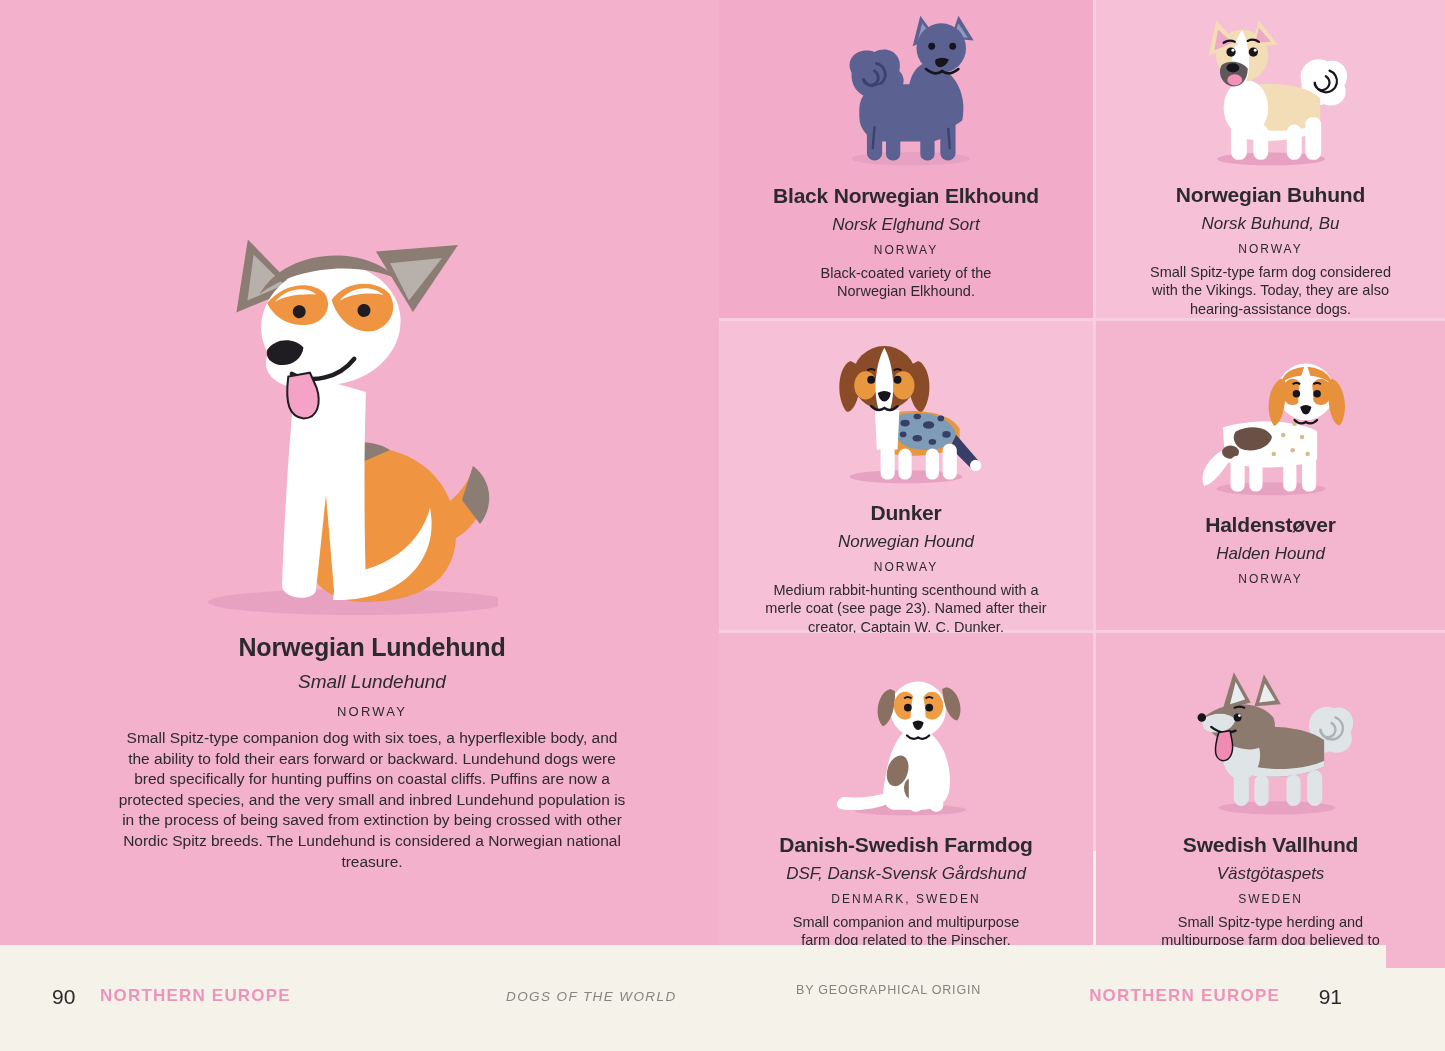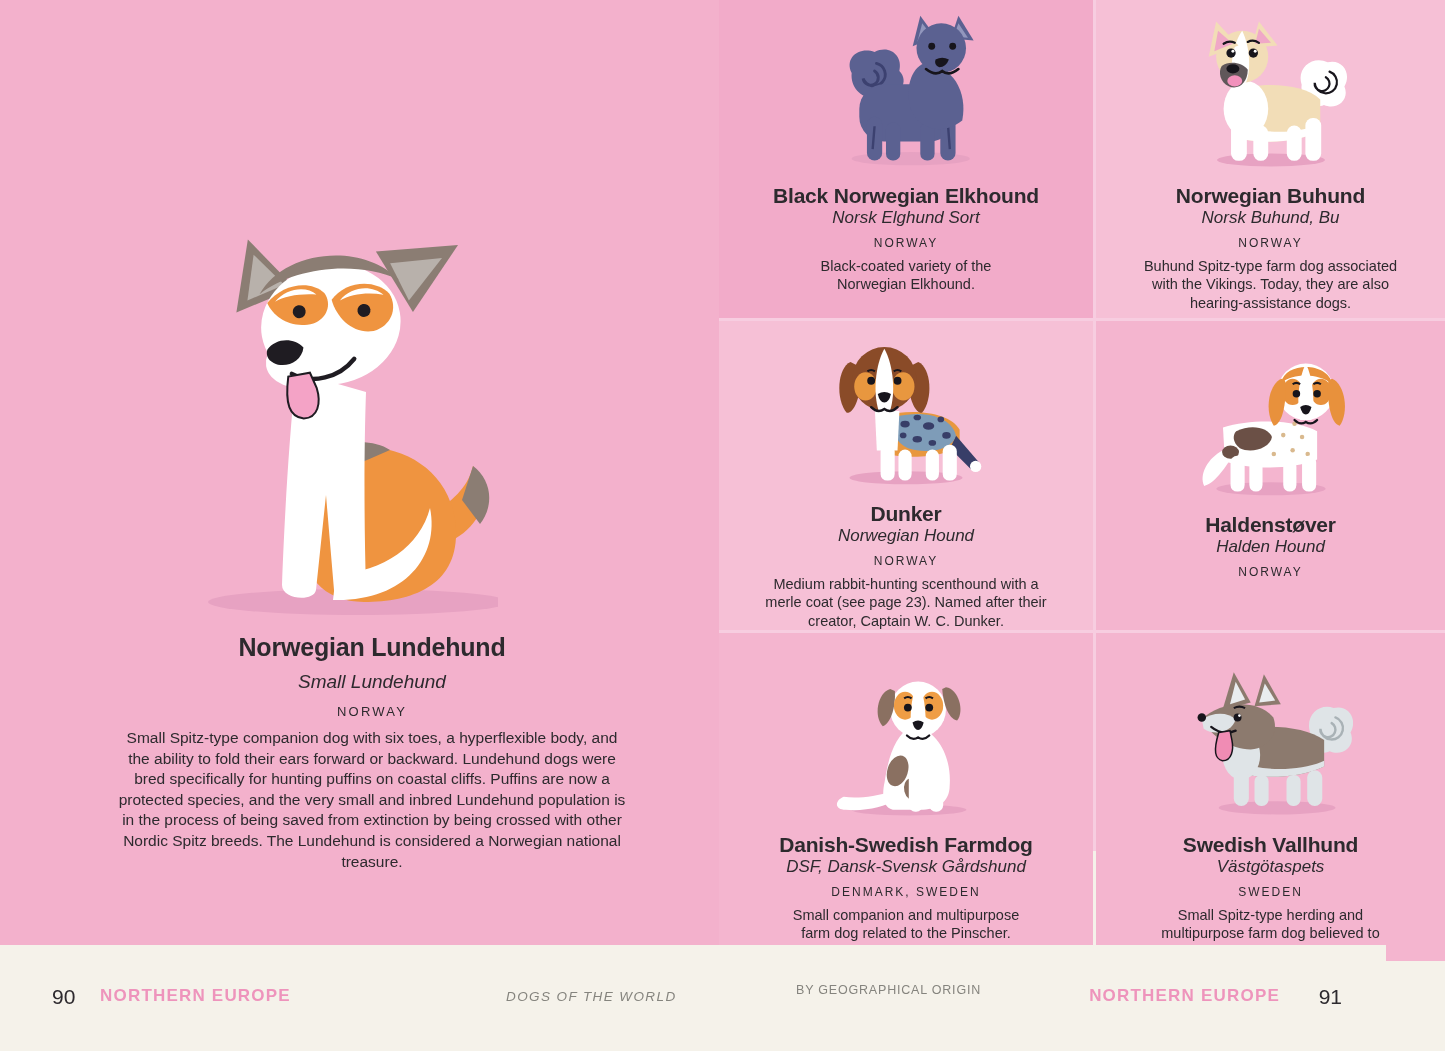--- a/index.html
+++ b/index.html
@@ -34,21 +34,21 @@
   }
   .cell{display:flex; flex-direction:column; align-items:center; text-align:center;}
   .bg-dark{background:var(--cell-dark);}
   .bg-medium{background:var(--cell-medium);}
   .bg-light{background:var(--cell-light);}
   .dog-wrap{display:flex; align-items:flex-end; justify-content:center;}
   .row1 .dog-wrap{height:168px; margin-top:4px;}
   .row2 .dog-wrap{height:172px; margin-top:8px;}
   .row3 .dog-wrap{height:178px; margin-top:10px;}
   .cell .breed-name{font-size:21px; font-weight:700; margin-top:12px; letter-spacing:-.2px;}
-  .cell .breed-alt{font-size:17px; font-style:italic; }
+  .cell .breed-alt{font-size:17px; font-style:italic; margin-top:7px;}
   .cell .breed-country{font-size:12px; letter-spacing:2px; margin-top:8px;}
   .cell .breed-desc{font-size:14.5px; line-height:1.26; margin:7px auto 0;}
   .d0{max-width:222px;} .d1{max-width:268px;} .d2{max-width:288px;}
   .d3{max-width:250px;} .d4{max-width:252px;} .d5{max-width:234px;}
 
   .page-footer{
     position:absolute; left:0; top:945px; width:1386px; height:106px;
     background:var(--footer-bg);
   }
   .page-footer > *{position:absolute; white-space:nowrap;}
@@ -162,21 +162,21 @@
           <circle cx="68" cy="40" r="1.6" fill="#ffffff"></circle>
         <path d="M34 32 Q40 28 46 31 M60 30 Q66 27 72 31" stroke="#17151c" stroke-width="2.4" fill="none" stroke-linecap="round"></path>
         <path d="M32 56 C40 50 54 52 60 60 C60 74 50 82 40 78 C30 74 28 62 32 56 Z" fill="#60575a"></path>
         <ellipse cx="44" cy="59" rx="7" ry="5" fill="#17151c"></ellipse>
         <ellipse cx="46" cy="72" rx="8" ry="6" fill="#f291bc"></ellipse>
       </svg>
     </div>
     <h2 class="breed-name">Norwegian Buhund</h2>
     <div class="breed-alt">Norsk Buhund, Bu</div>
     <div class="breed-country">NORWAY</div>
-    <p class="breed-desc d1">Buhund Spitz-type farm dog associated with the Vikings. Today, they are also hearing-assistance dogs.</p>
+    <p class="breed-desc d1">Small Spitz-type farm dog considered with the Vikings. Today, they are also hearing-assistance dogs.</p>
   </div>
 
   <div class="cell row2 bg-light">
     <div class="dog-wrap">
       <svg viewBox="0 0 170 170" width="160" height="160">
         <ellipse cx="85" cy="157" rx="60" ry="7" fill="#e7a2c2"></ellipse>
         <path d="M60 92 C92 82 132 88 142 106 L142 120 C132 134 96 138 64 132 Z" fill="#e8973f"></path>
         <path d="M138 112 L162 140 L154 148 L132 126 Z" fill="#383e68"></path>
         <circle cx="159" cy="145" r="6" fill="#ffffff"></circle>
         <path d="M74 92 C108 84 134 94 138 112 C134 128 106 132 88 126 C72 120 66 100 74 92 Z" fill="#7e9cb8"></path>

